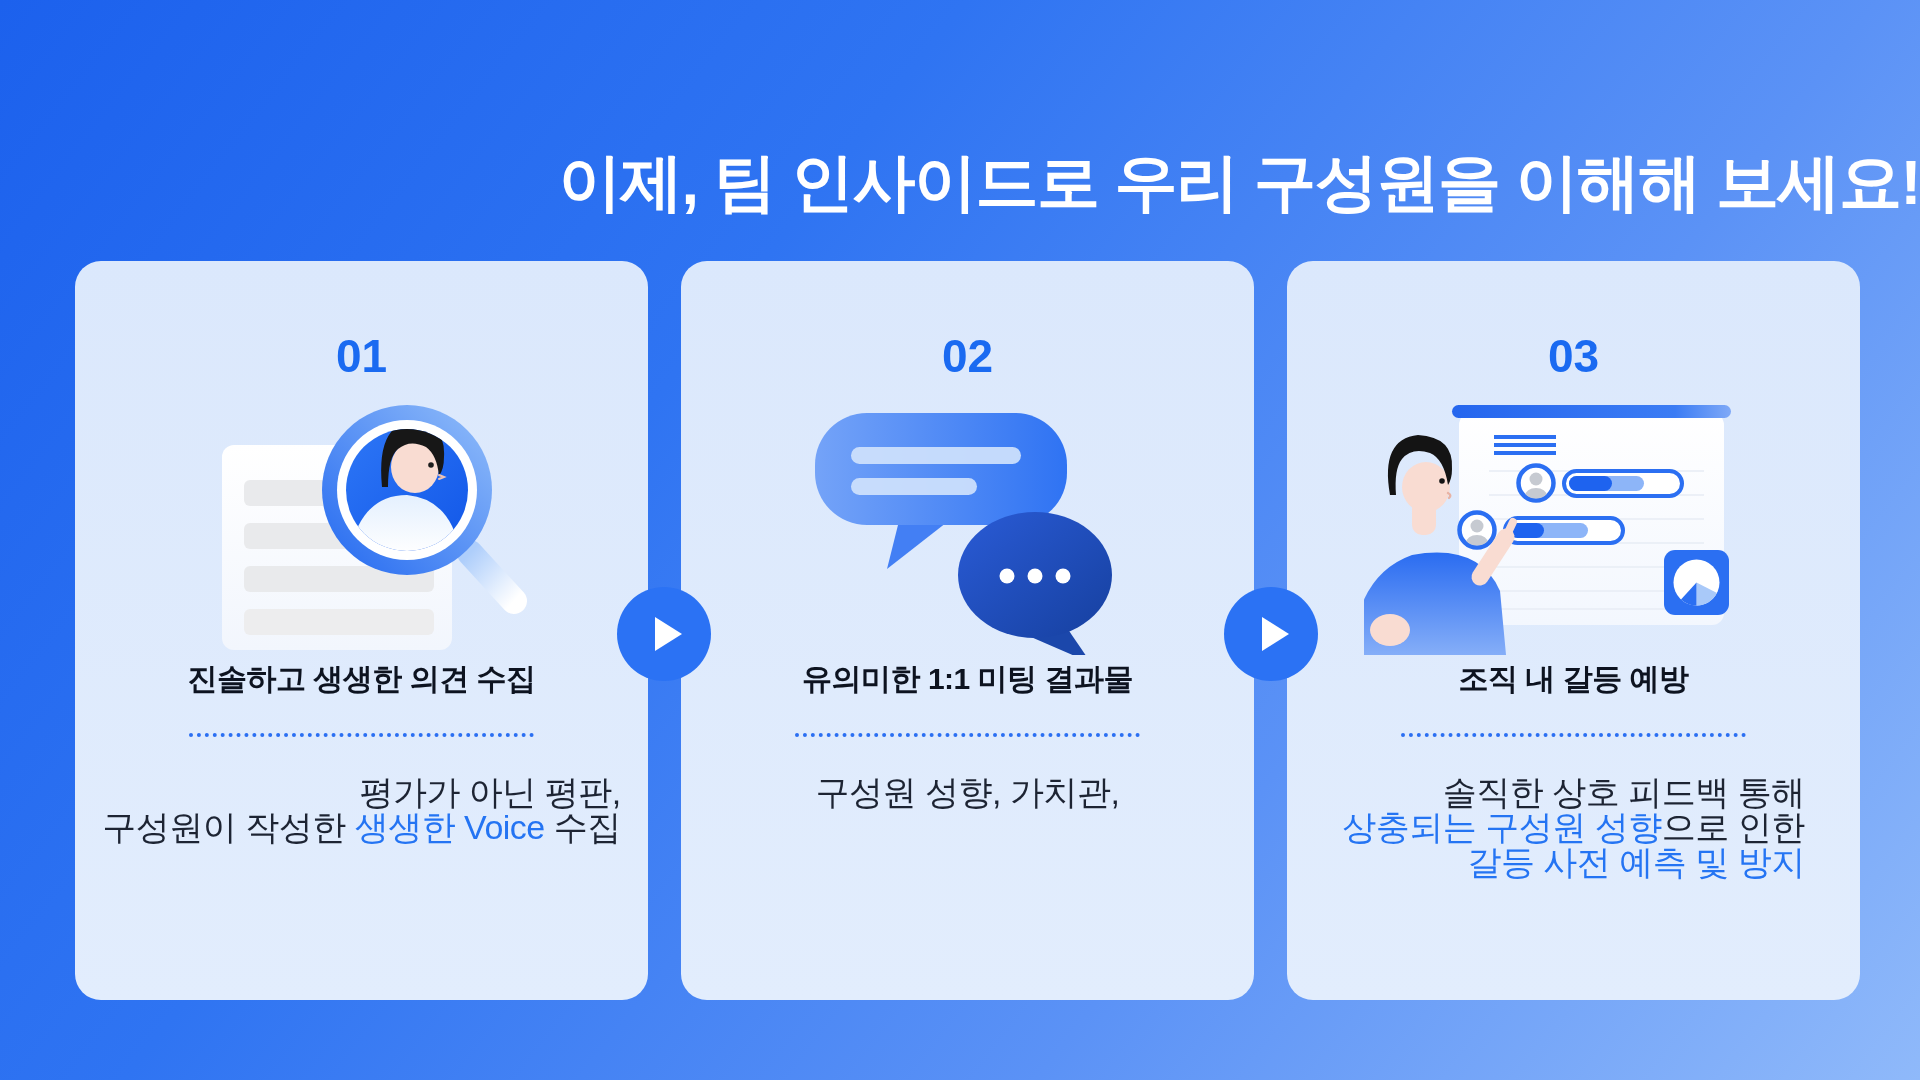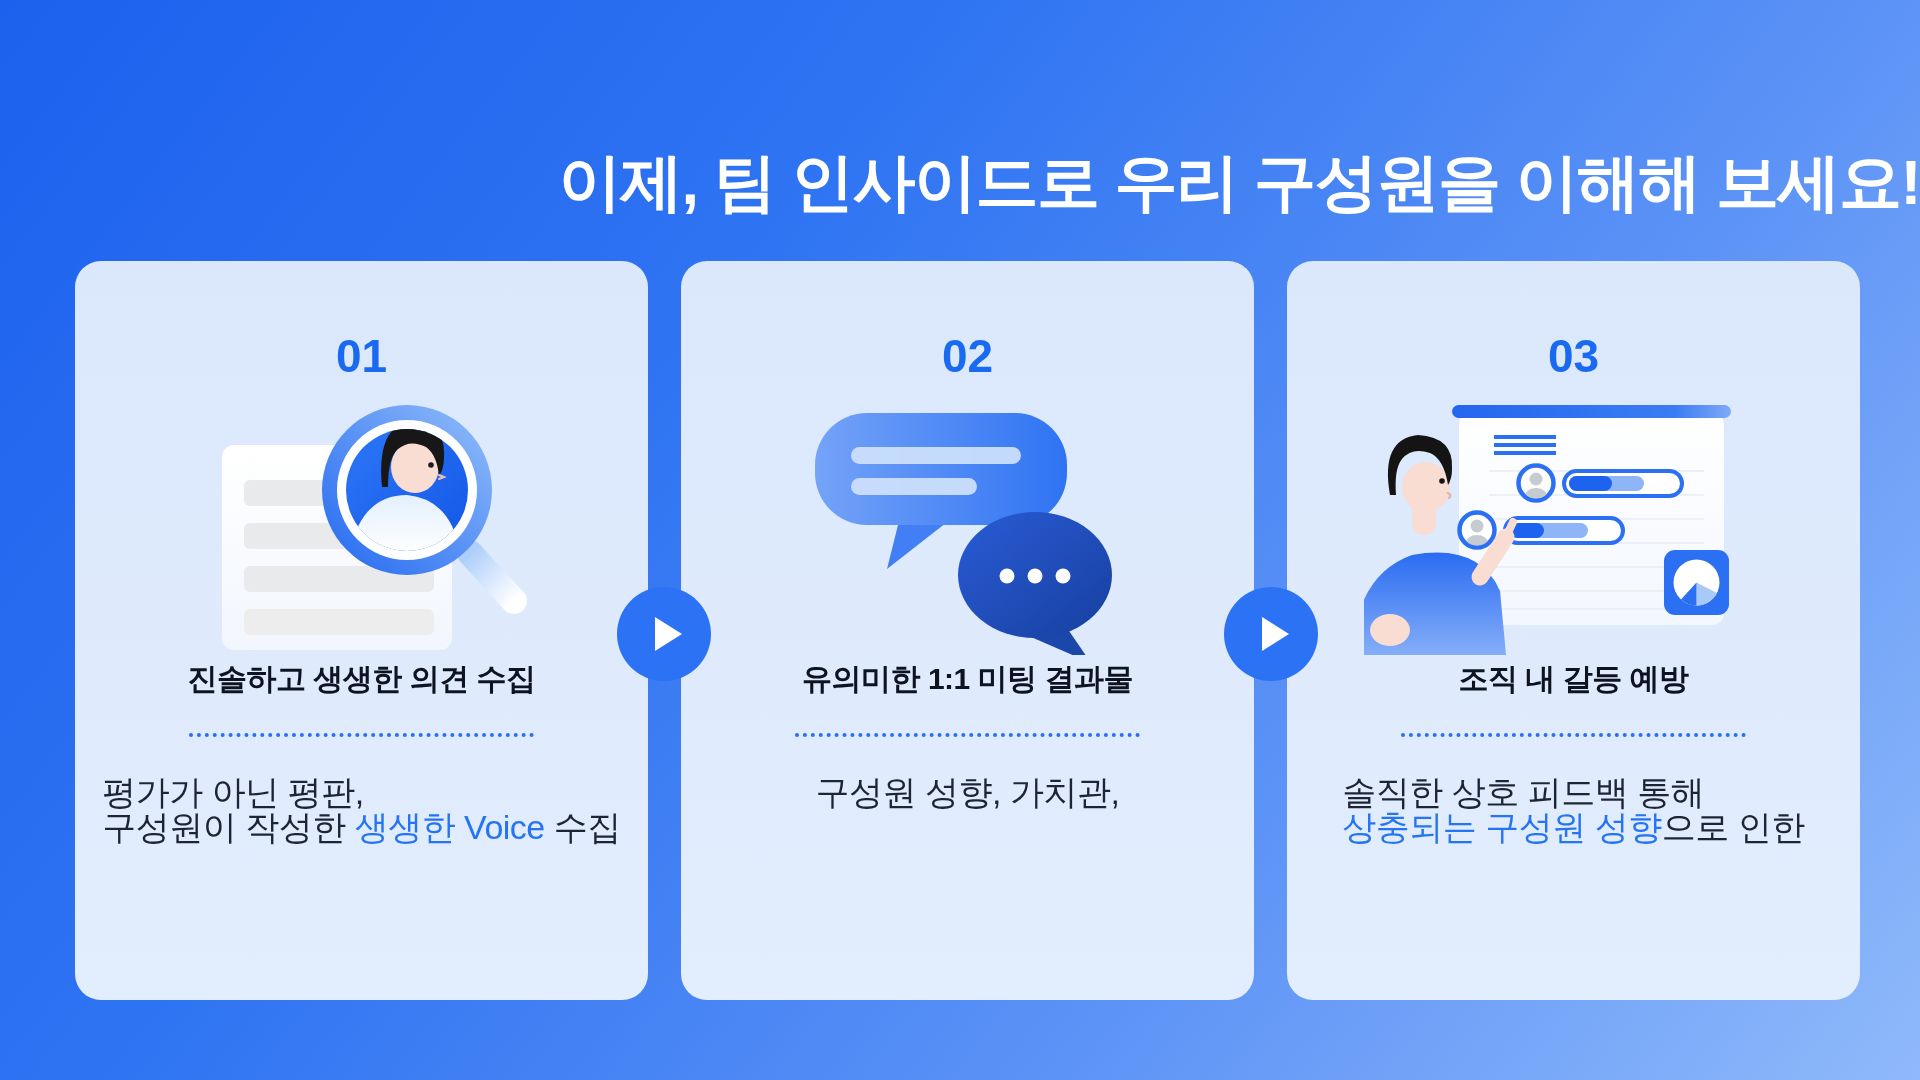--- a/index.html
+++ b/index.html
@@ -12,21 +12,21 @@
   .page-title {
     position:absolute; top:140px; left:0; width:100%;
     text-align:right; color:#ffffff; font-size:63px; font-weight:700; letter-spacing:-1.5px;
   }
   .cards-row {
     position:absolute; left:75px; top:261px; display:flex; gap:33px;
   }
   .card {
     width:573px; height:739px; border-radius:26px;
     background:linear-gradient(180deg,#dbe8fc 0%,#e2edfd 100%);
-    display:flex; flex-direction:column; align-items:center; text-align:left;
+    display:flex; flex-direction:column; align-items:center; text-align:right;
   }
   .card-number { margin-top:72px; font-size:46px; font-weight:700; color:#1a6af1; line-height:1; letter-spacing:0; }
   .card-illo { margin-top:16px; width:100%; height:262px; display:flex; justify-content:center; align-items:flex-start; }
   .card-heading { margin-top:1px; font-size:30px; font-weight:800; color:#0d1320; line-height:42px; letter-spacing:-0.5px; }
   .card-divider { margin-top:33px; width:345px; border-top:4px dotted #2b6ff2; height:0; }
   .card-body { margin-top:38px; font-size:34px; line-height:35px; color:#1d2433; font-weight:500; letter-spacing:-0.5px; }
   .hl { color:#2474f3; }
   .arrow-button {
     position:absolute; top:587px; width:94px; height:94px; border-radius:50%;
     background:#2b72f4; display:flex; align-items:center; justify-content:center;
@@ -198,20 +198,21 @@
     <path d="M 26 100 Q 16 44 54 40 Q 90 42 88 74 Q 88 84 84 90 Q 80 64 66 58 Q 48 52 38 64 Q 30 74 32 100 Z" fill="#141414"></path>
     <circle cx="78" cy="86" r="2.8" fill="#141414"></circle>
     <path d="M 84 98 q 4 2 1 5" fill="none" stroke="#e8b3a4" stroke-width="2.4" stroke-linecap="round"></path>
   </svg>
 </div>
     <div class="card-heading">조직 내 갈등 예방</div>
     <div class="card-divider"></div>
     <div class="card-body">
           <div class="body-line"><span>솔직한 상호 피드백 통해</span></div>
           <div class="body-line"><span class="hl">상충되는 구성원 성향</span><span>으로 인한</span></div>
+          <div class="body-line"><span class="hl">갈등 사전 예측 및 방지</span></div>
         </div>
   </div>
     </div>
 
   <div class="arrow-button" id="arrow-1">
     <span class="tri"></span>
   </div>
   <div class="arrow-button" id="arrow-2">
     <span class="tri"></span>
   </div>

